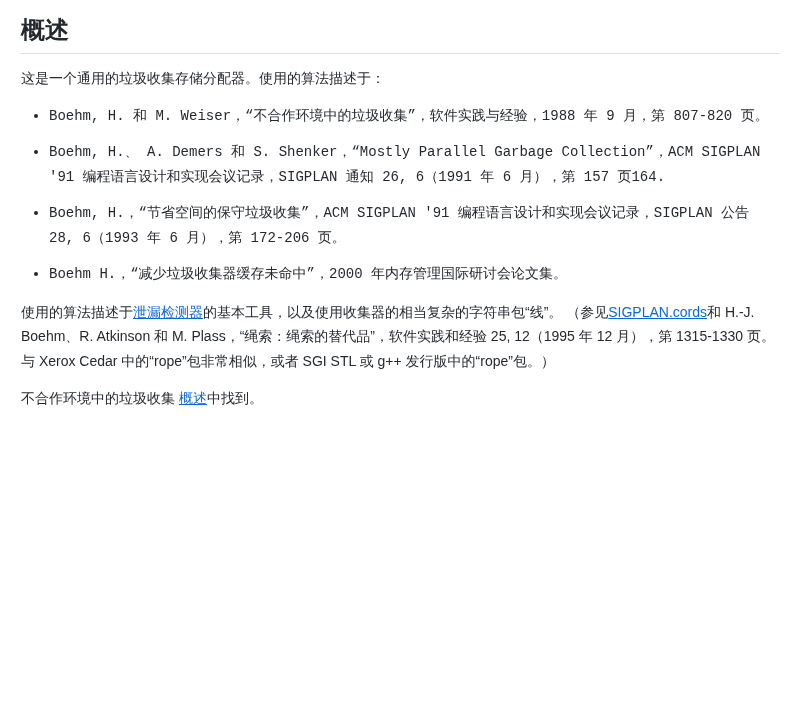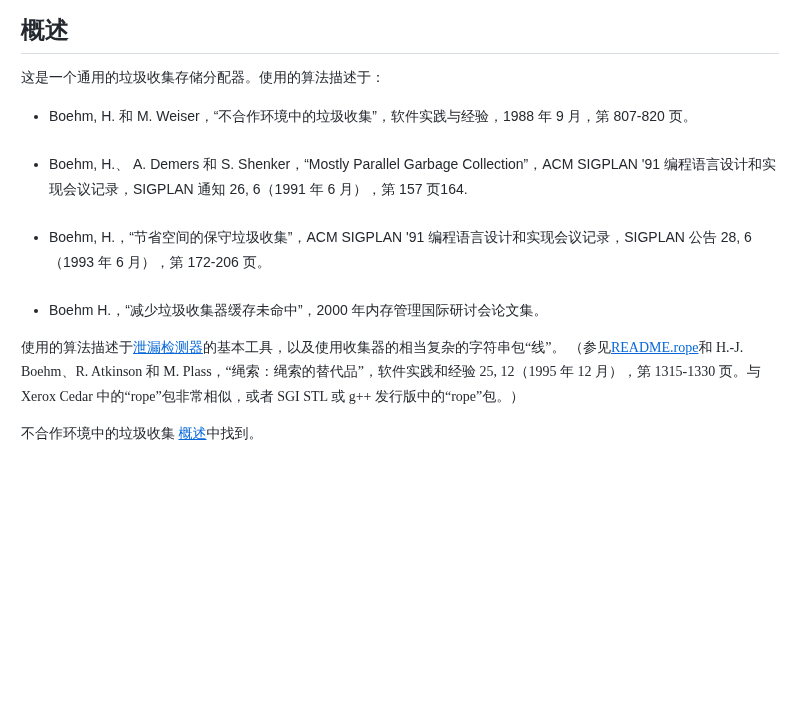--- a/index.html
+++ b/index.html
@@ -22,28 +22,28 @@
   h2.page-title {
     font-size: 24px;
     font-weight: 700;
     line-height: 1.3;
     margin: 8px 0 12px 0;
     padding-bottom: 8px;
     border-bottom: 1px solid #d8dee4;
   }
   p {
     margin: 8px 0 13px 0;
-    font-family: Liberation Serif, serif;
   }
   ul {
     margin: 0 0 13px 0;
     padding-left: 2em;
+    font-family: Liberation Mono, monospace;
   }
   li { margin: 0; }
-  li + li { margin-top: 24px; }
+  li + li { margin-top: 12px; }
   a {
     color: #0969da;
     text-decoration: underline;
     cursor: pointer;
   }
 </style>
 </head>
 <body>
 
 <div class="container">
@@ -56,17 +56,17 @@
     <li>Boehm, H. 和 M. Weiser，“不合作环境中的垃圾收集”，软件实践与经验，1988 年 9 月，第 807-820 页。</li>
     <li>Boehm, H.、 A. Demers 和 S. Shenker，“Mostly Parallel Garbage Collection”，ACM SIGPLAN '91 编程语言设计和实现会议记录，SIGPLAN 通知 26, 6（1991 年 6 月），第 157 页164.</li>
     <li>Boehm, H.，“节省空间的保守垃圾收集”，ACM SIGPLAN '91 编程语言设计和实现会议记录，SIGPLAN 公告 28, 6（1993 年 6 月），第 172-206 页。</li>
     <li>Boehm H.，“减少垃圾收集器缓存未命中”，2000 年内存管理国际研讨会论文集。</li>
   </ul>
 
 
 
 
 
-  <p><span>使用的算法描述于</span><a href="#">泄漏检测器</a><span>的基本工具，以及使用收集器的相当复杂的字符串包“线”。 （参见</span><a href="#">README.rope</a><span>和 H.-J. Boehm、R. Atkinson 和 M. Plass，“绳索：绳索的替代品”，软件实践和经验 25, 12（1995 年 12 月），第 1315-1330 页。与 Xerox Cedar 中的“rope”包非常相似，或者 SGI STL 或 g++ 发行版中的“rope”包。）</span></p>
+  <p><span>使用的算法描述于</span><a href="#">泄漏检测器</a><span>的基本工具，以及使用收集器的相当复杂的字符串包“线”。 （参见</span><a href="#">SIGPLAN.cords</a><span>和 H.-J. Boehm、R. Atkinson 和 M. Plass，“绳索：绳索的替代品”，软件实践和经验 25, 12（1995 年 12 月），第 1315-1330 页。与 Xerox Cedar 中的“rope”包非常相似，或者 SGI STL 或 g++ 发行版中的“rope”包。）</span></p>
 
   <p><span>不合作环境中的垃圾收集 </span><a href="#">概述</a><span>中找到。</span></p>
 
 </div>
 
 </body></html>

